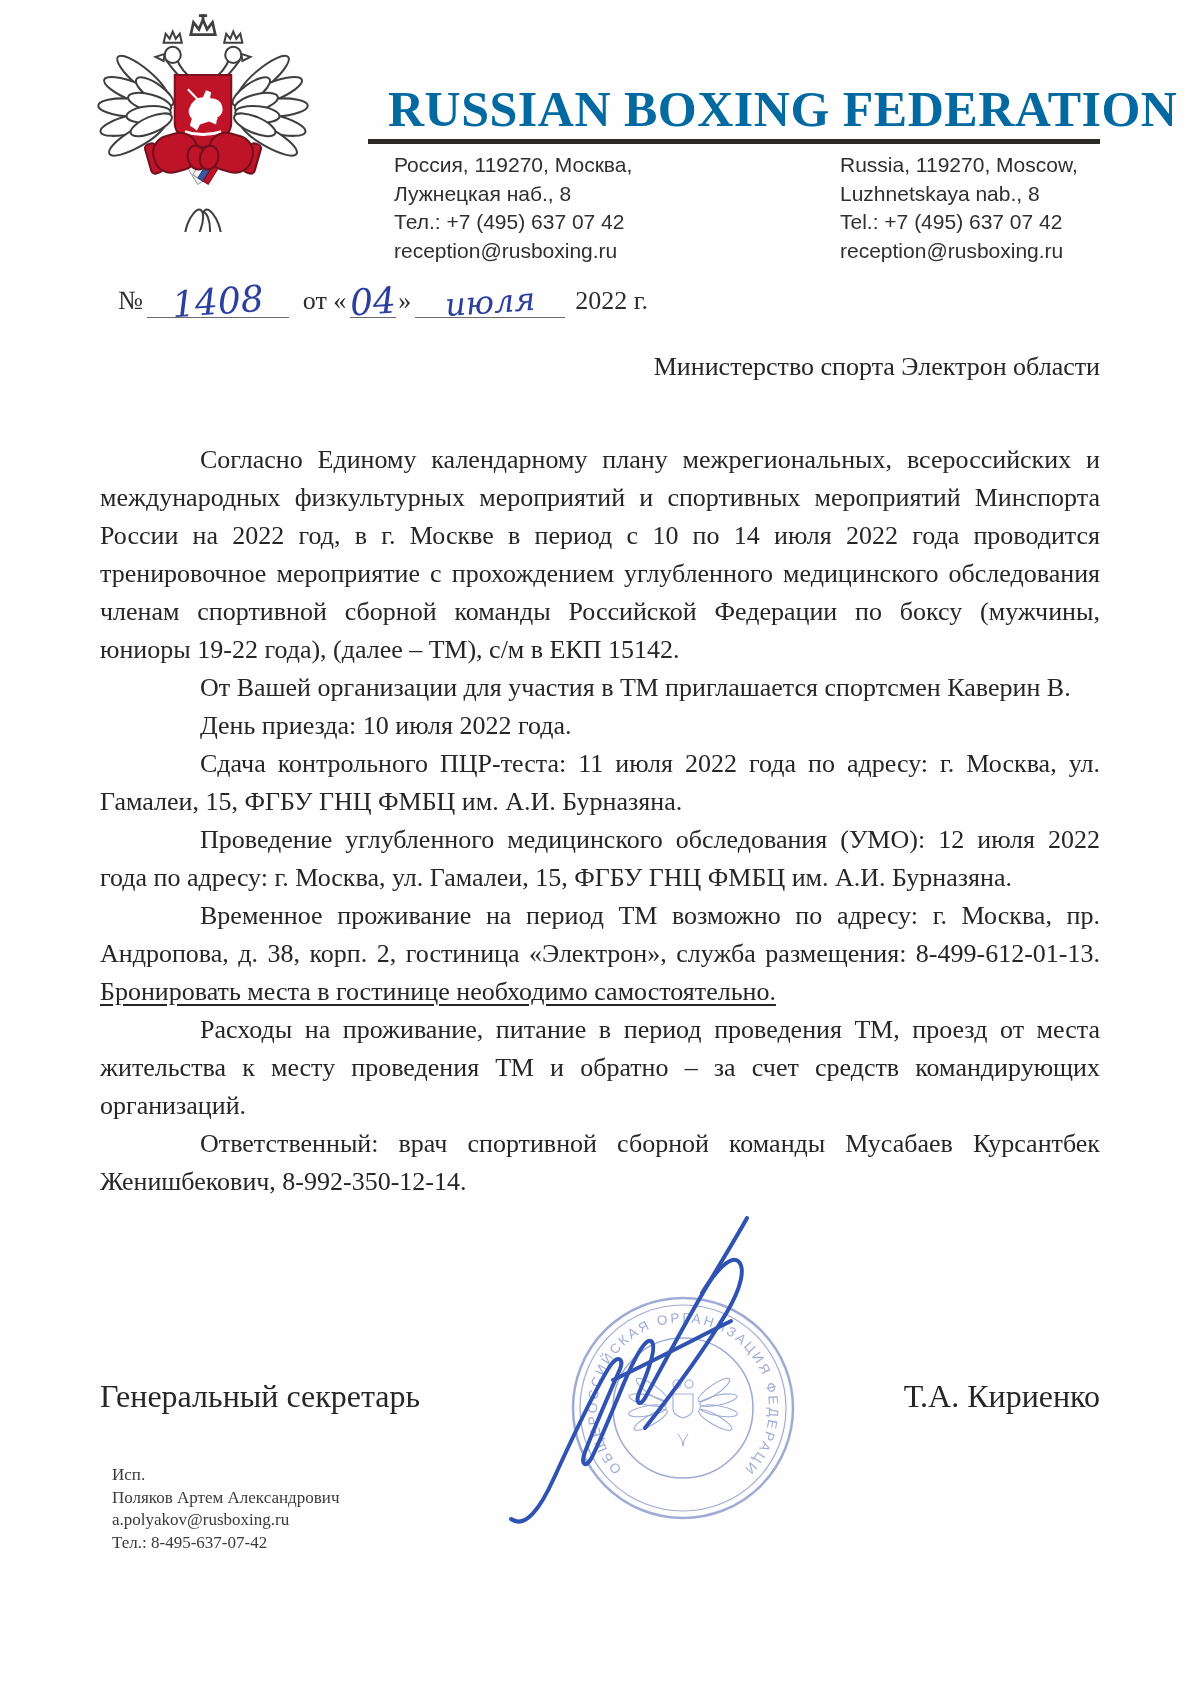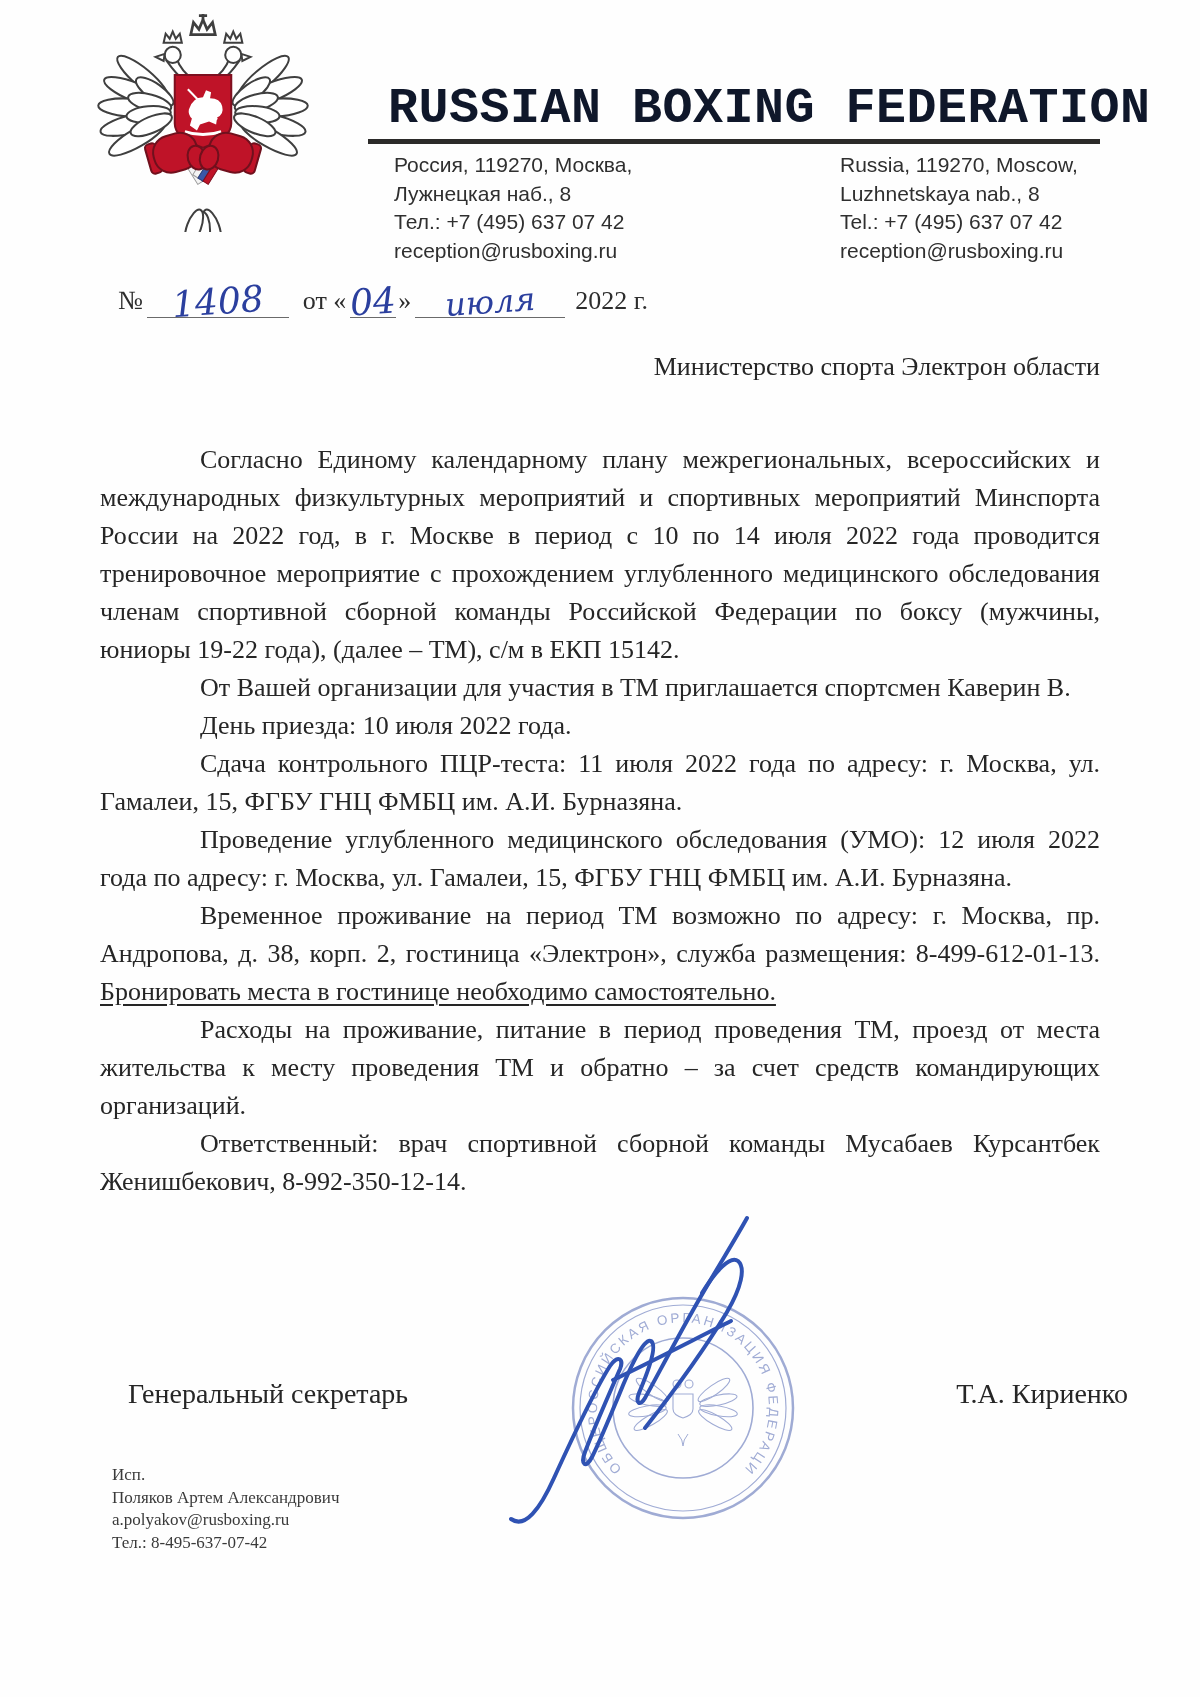--- a/index.html
+++ b/index.html
@@ -10,22 +10,22 @@
   }
   
   .emblem { position:absolute; left:92px; top:14px; width:222px; height:218px; }
   .org-ru {
     position:absolute; left:388px; top:26px; width:720px;
     font-family:"Liberation Sans", sans-serif; font-weight:bold;
     font-size:51px; letter-spacing:1.5px; color:#2b2a29; white-space:nowrap;
   }
   .org-en {
     position:absolute; left:388px; top:80px; width:720px;
-    font-family:Liberation Mono, monospace; font-weight:bold;
-    font-size:50px; letter-spacing:0.5px; color:#0f172a; white-space:nowrap;
+    font-family:Liberation Serif, serif; font-weight:bold;
+    font-size:50px; letter-spacing:0.5px; color:#0369a1; white-space:nowrap;
   }
   .header-rule { position:absolute; left:368px; top:139px; width:732px; height:5px; background:#2b2a29; }
   .contacts {
     position:absolute; top:151px;
     font-family:"Liberation Sans", sans-serif; font-size:21px; line-height:28.5px;
     color:#2f2f2f;
   }
   .contacts.ru { left:370px;margin-left:24px; }
   .contacts.en { left:840px; }
   
@@ -55,21 +55,21 @@
   }
   .body-text {
     position:absolute; left:100px; top:441px; width:1000px;
     font-size:26px; line-height:38px; text-align:justify;
   }
   .body-text p { margin:0; text-indent:100px; }
   .u { text-decoration:underline; text-underline-offset:4px; text-decoration-thickness:1.5px;margin-top:44px; }
   
   .sigrow {
     position:absolute; left:100px; top:1378px; width:1000px;
-    display:flex; justify-content:space-between; font-size:28px;margin-left:28px;
+    display:flex; justify-content:space-between; font-size:32px;
   }
   
   .stamp-wrap { position:absolute; left:495px; top:1188px; width:315px; height:345px; }
   
   .footer {
     position:absolute; left:112px; top:1464px;
     font-size:17px; line-height:22.5px; color:#3a3a3a;
   }
 </style>
 </head>

